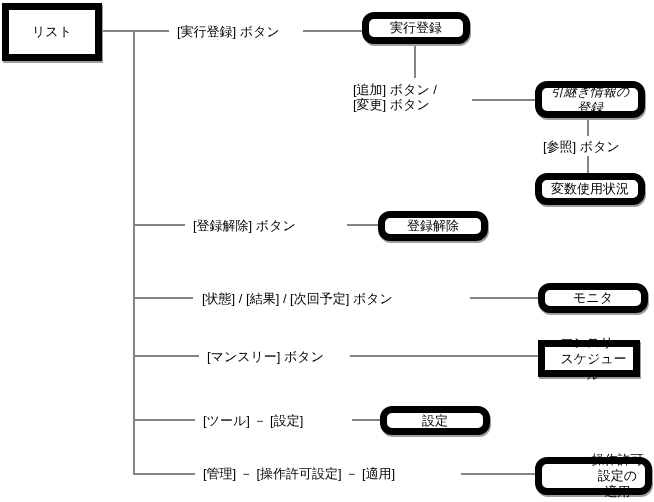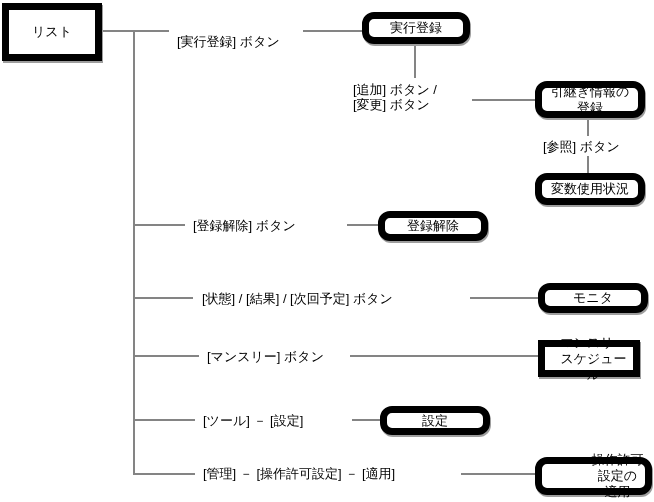--- a/index.html
+++ b/index.html
@@ -61,32 +61,32 @@
   <div class="hl" style="left:350px; top:355px; width:188px;"></div>
 
   <div class="hl" style="left:133px; top:419px; width:62px;"></div>
   <div class="hl" style="left:352px; top:419px; width:28px;"></div>
 
   <div class="hl" style="left:133px; top:473px; width:62px;"></div>
   <div class="hl" style="left:461px; top:473px; width:74px;"></div>
 
   <div class="box" style="left:2px;   top:3px;   width:100px; height:58px;">リスト</div>
   <div class="box rounded" style="left:362px; top:12px;  width:108px; height:32px;">実行登録</div>
-  <div class="box rounded" style="left:535px; top:81px;  width:110px; height:37px;">引継ぎ情報の
+  <div class="box rounded" style="left:535px; top:81px;  width:110px; height:37px;font-style:italic;">引継ぎ情報の
 登録</div>
   <div class="box rounded" style="left:535px; top:173px; width:110px; height:32px;">変数使用状況</div>
   <div class="box rounded" style="left:378px; top:211px; width:110px; height:30px;">登録解除</div>
   <div class="box rounded" style="left:538px; top:283px; width:110px; height:30px;">モニタ</div>
   <div class="box" style="left:538px; top:340px; width:102px; height:37px;padding-left:9px;">マンスリー
 スケジュール</div>
   <div class="box rounded" style="left:380px; top:406px; width:110px; height:29px;">設定</div>
   <div class="box rounded" style="left:535px; top:457px; width:117px; height:38px;padding-left:48px;">操作許可設定の
 適用</div>
 
-  <div class="lbl" style="left:177px; top:34px;">[実行登録] ボタン</div>
+  <div class="lbl" style="left:177px; top:24px;">[実行登録] ボタン</div>
   <div class="lbl" style="left:353px; top:82px;">[追加] ボタン /
 [変更] ボタン</div>
   <div class="lbl" style="left:543px; top:139px;">[参照] ボタン</div>
   <div class="lbl" style="left:193px; top:218px;">[登録解除] ボタン</div>
   <div class="lbl" style="left:202px; top:291px;">[状態] / [結果] / [次回予定] ボタン</div>
   <div class="lbl" style="left:207px; top:349px;">[マンスリー] ボタン</div>
   <div class="lbl" style="left:203px; top:413px;">[ツール] － [設定]</div>
   <div class="lbl" style="left:203px; top:466px;">[管理] － [操作許可設定] － [適用]</div>
 
 </div>

